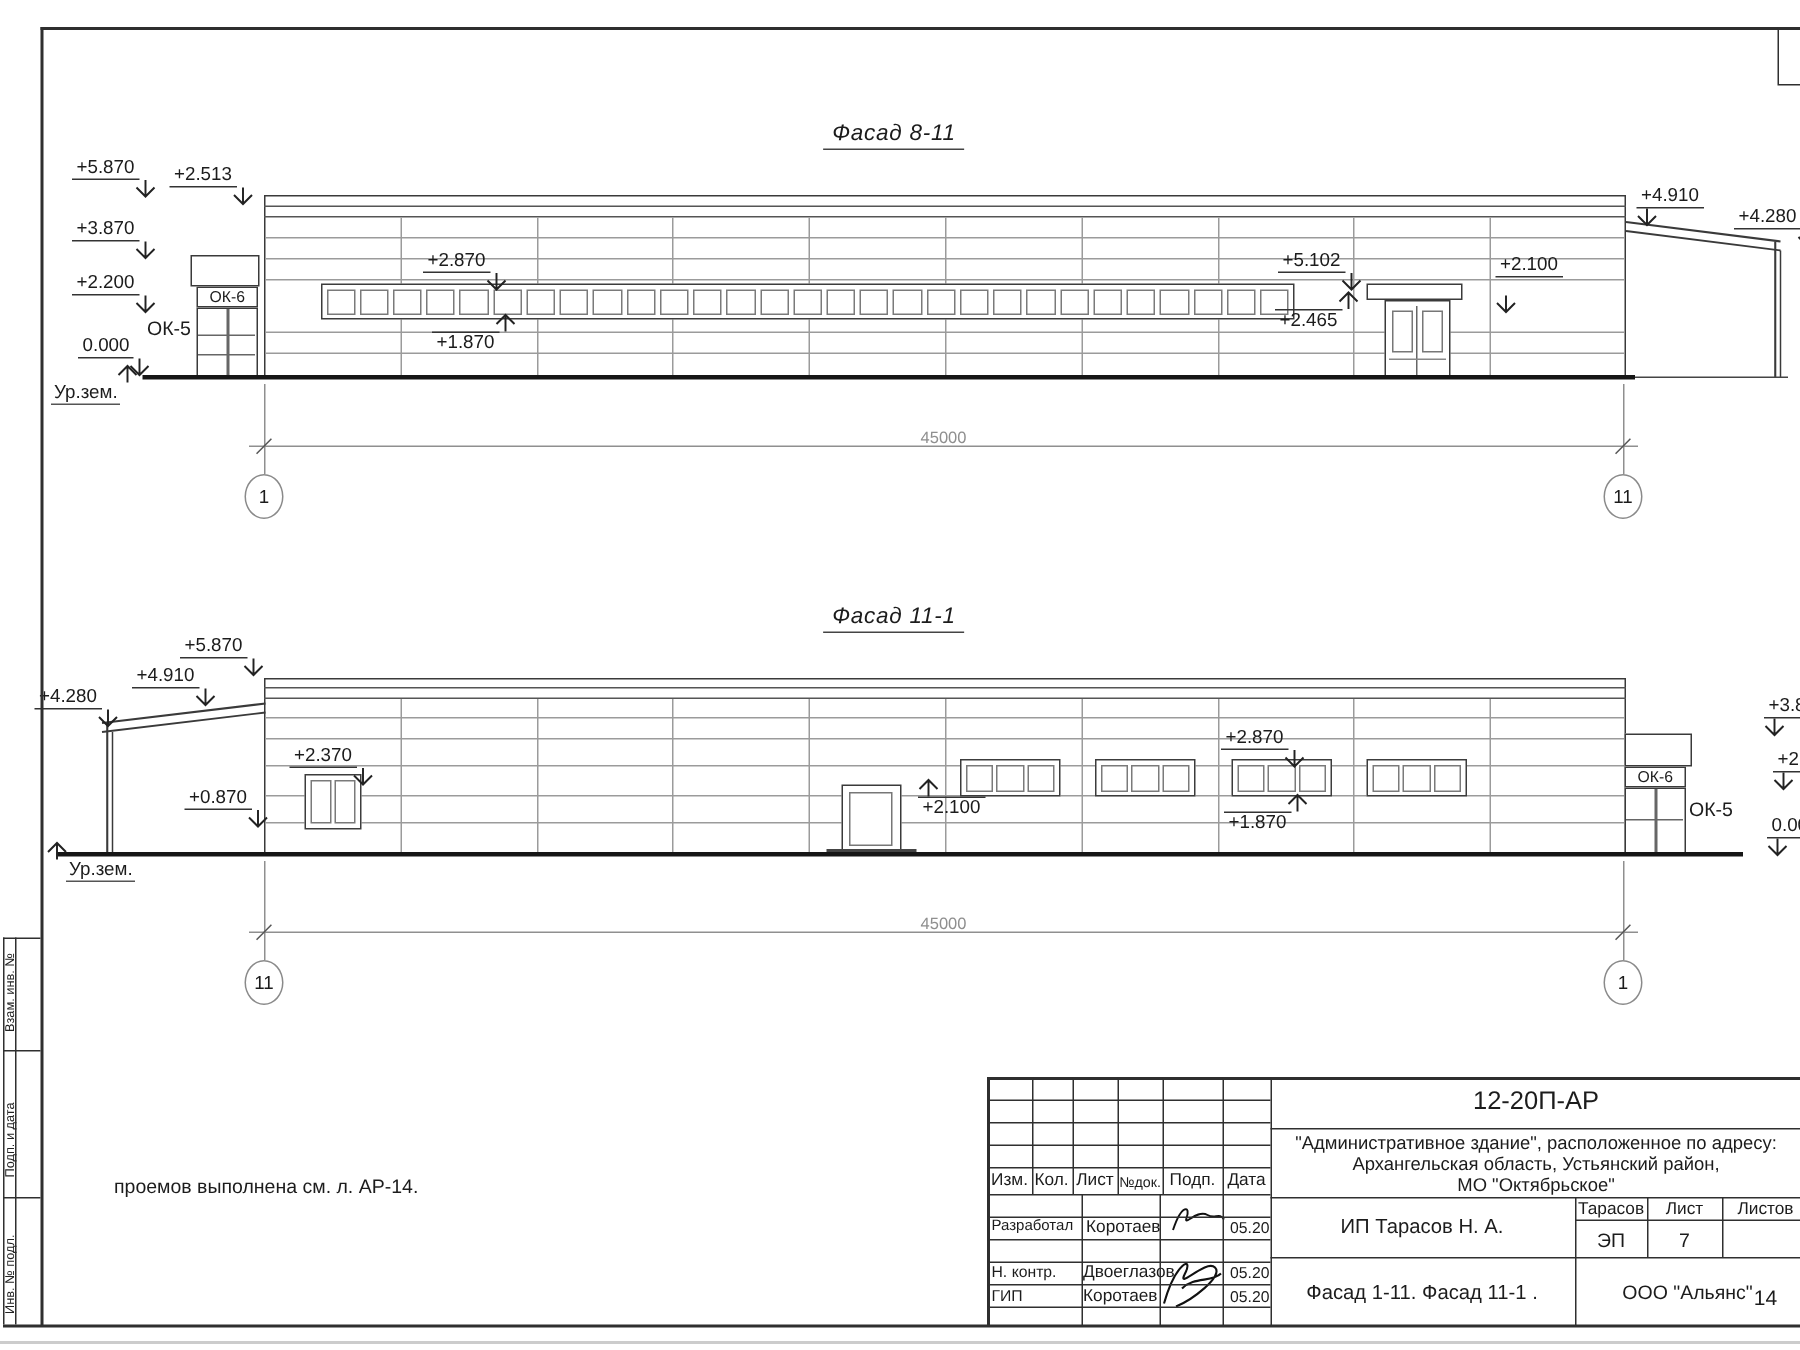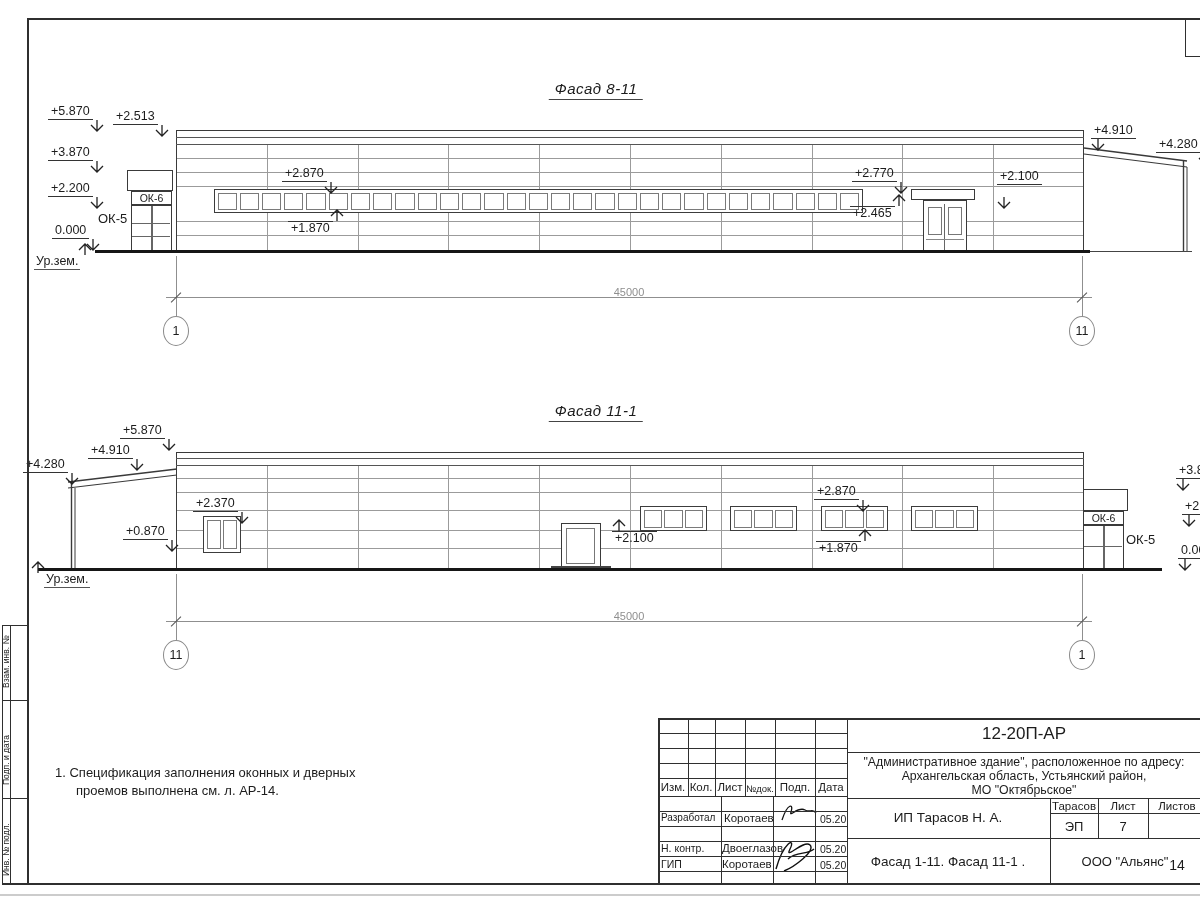--- a/index.html
+++ b/index.html
@@ -140,21 +140,21 @@
             <path d="M7 0 V11 M1 5 L7 11 L13 5" stroke="#222" stroke-width="1.3" fill="none"></path>
           </svg>
         </div>
         <div style="position: absolute; left: 288px; top: 221px;">
           <span style="display: block; font-size: 12.5px; line-height: 13px; padding: 0px 3px 1px; white-space: nowrap; border-top: 1.2px solid rgb(51, 51, 51);">+1.870</span>
           <svg width="14" height="12" style="position: absolute; overflow: visible; right: -11px; bottom: 100%;">
             <path d="M7 12 V1 M1 7 L7 1 L13 7" stroke="#222" stroke-width="1.3" fill="none"></path>
           </svg>
         </div>
         <div style="position: absolute; left: 852px; top: 167px;">
-          <span style="display: block; font-size: 12.5px; line-height: 13px; padding: 0px 3px 1px; white-space: nowrap; border-bottom: 1.2px solid rgb(51, 51, 51);">+2.770</span>
+          <span style="display: block; font-size: 12.5px; line-height: 13px; padding: 0px 3px 1px; white-space: nowrap; border-bottom: 1.2px solid rgb(51, 51, 51);">+5.102</span>
           <svg width="14" height="12" style="position: absolute; overflow: visible; right: -11px; top: 100%;">
             <path d="M7 0 V11 M1 5 L7 11 L13 5" stroke="#222" stroke-width="1.3" fill="none"></path>
           </svg>
         </div>
         <div style="position: absolute; left: 850px; top: 206px;">
           <span style="display: block; font-size: 12.5px; line-height: 13px; padding: 0px 3px 1px; white-space: nowrap; border-top: 1.2px solid rgb(51, 51, 51);">+2.465</span>
           <svg width="14" height="12" style="position: absolute; overflow: visible; right: -11px; bottom: 100%;">
             <path d="M7 12 V1 M1 7 L7 1 L13 7" stroke="#222" stroke-width="1.3" fill="none"></path>
           </svg>
         </div>
@@ -313,21 +313,20 @@
           <svg width="14" height="12" style="position: absolute; overflow: visible; left: 0px; top: 100%;">
             <path d="M7 0 V11 M1 5 L7 11 L13 5" stroke="#222" stroke-width="1.3" fill="none"></path>
           </svg>
         </div>
         <div style="position: absolute; left: 44px; top: 572px; font-size: 12.5px; white-space: nowrap; border-bottom: 1px solid rgb(85, 85, 85); padding: 0px 2px 1px;">Ур.зем.<svg width="14" height="12" style="position: absolute; overflow: visible; left: -13px; top: -11px;">
             <path d="M7 12 V1 M1 7 L7 1 L13 7" stroke="#222" stroke-width="1.3" fill="none"></path>
           </svg></div>
       </div>
     </div>
 
-  <div class="note-line" style="left:55px;top:765px;">1. Спецификация заполнения оконных и дверных</div>
   <div class="note-line" style="left:76px;top:783px;">проемов выполнена см. л. АР-14.</div>
 
   <div id="tb">
     <div class="tb-text ctr" style="left:1024px;top:724px;font-size:17px;">12-20П-АР</div>
     <div class="tb-text ctr" style="left:1024px;top:755px;font-size:12.3px;">"Административное здание", расположенное по адресу:</div>
     <div class="tb-text ctr" style="left:1024px;top:769px;font-size:12.3px;">Архангельская область, Устьянский район,</div>
     <div class="tb-text ctr" style="left:1024px;top:783px;font-size:12.3px;">МО "Октябрьское"</div>
     <div class="tb-text ctr" style="left:948px;top:810px;font-size:13.5px;">ИП Тарасов Н. А.</div>
     <div class="tb-text ctr" style="left:948px;top:854px;font-size:13.5px;">Фасад 1-11. Фасад 11-1 .</div>
     <div class="tb-text ctr" style="left:1125px;top:854px;font-size:13px;">ООО "Альянс"</div>

